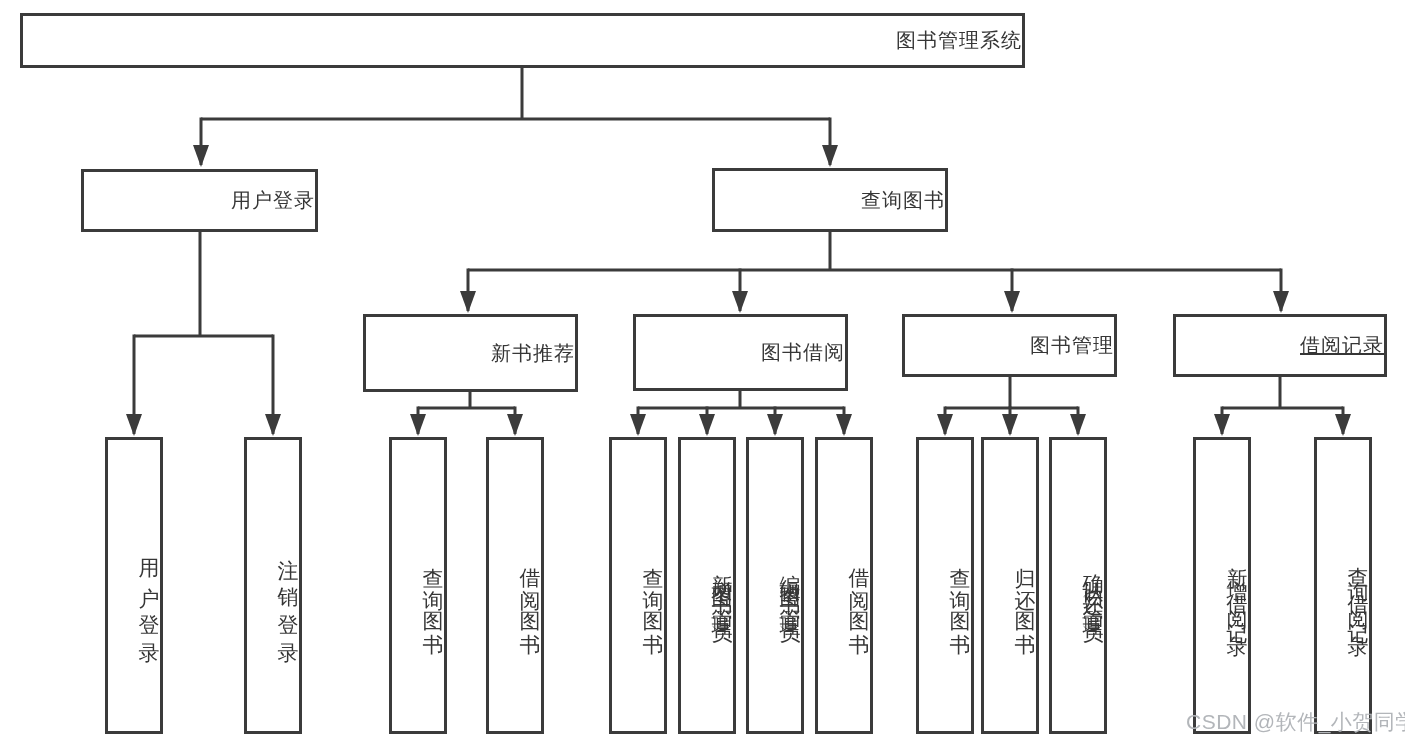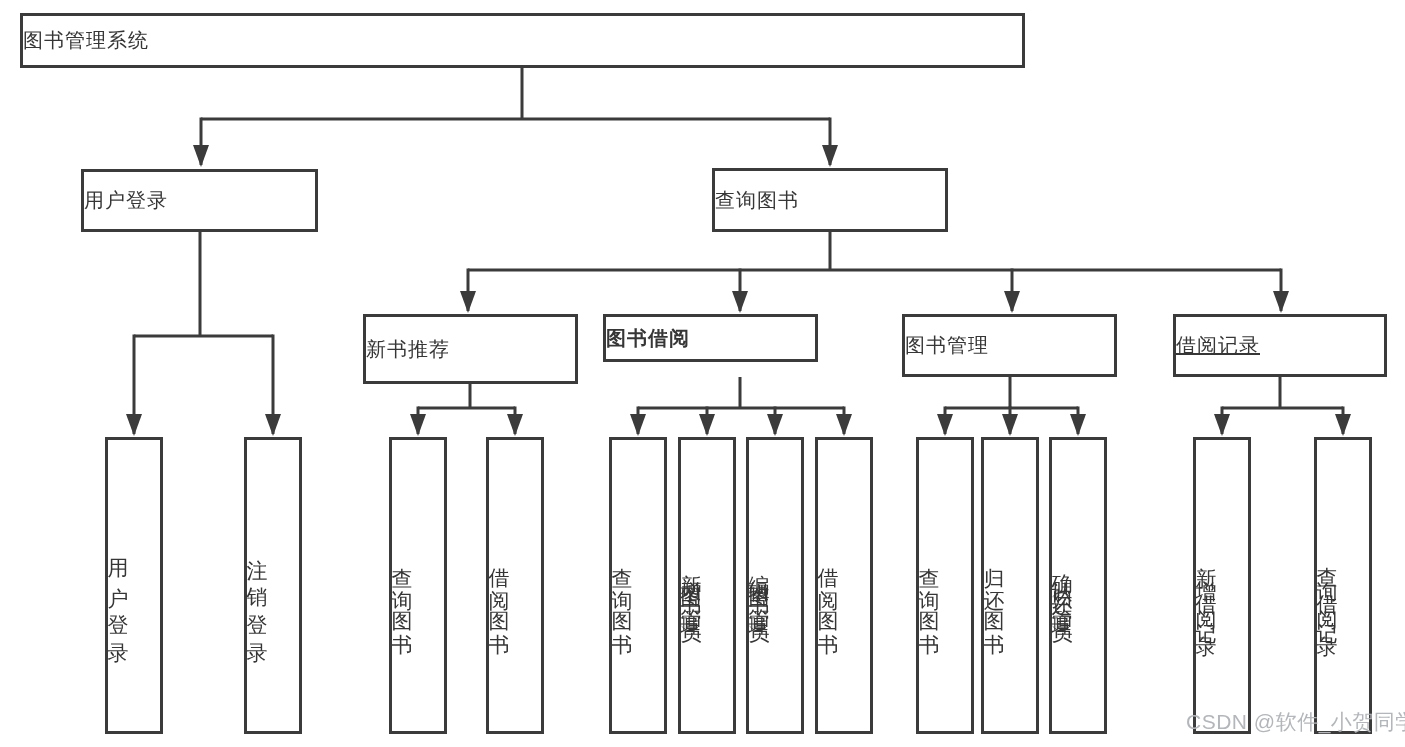--- a/index.html
+++ b/index.html
@@ -16,21 +16,21 @@
     left: 0; top: 0;
     width: 1405px; height: 747px;
   }
   .node {
     position: absolute;
     box-sizing: border-box;
     border: 3px solid #3b3b3b;
     background: #ffffff;
     display: flex;
     align-items: center;
-    justify-content: flex-start;
+    justify-content: flex-end;
     color: #363636;
   }
   .hbox { font-size: 20px; letter-spacing: 1px; }
   .vbox { font-size: 21px; }
   .vbox span {
     writing-mode: vertical-rl;
     text-orientation: mixed;
     line-height: 1;
     white-space: nowrap;
   }
@@ -100,24 +100,24 @@
     <span>图书管理系统</span>
   </div>
 
   <div class="node hbox" style="left:81px; top:169px; width:237px; height:63px;">
     <span>用户登录</span>
   </div>
   <div class="node hbox" style="left:712px; top:168px; width:236px; height:64px;">
     <span>查询图书</span>
   </div>
 
-  <div class="node hbox" style="left:363px; top:314px; width:215px; height:70px;">
+  <div class="node hbox" style="left:363px; top:314px; width:215px; height:78px;">
     <span>新书推荐</span>
   </div>
-  <div class="node hbox" style="left:603px; top:314px; width:215px; height:48px;font-weight:bold;">
+  <div class="node hbox" style="left:633px; top:314px; width:215px; height:77px;">
     <span>图书借阅</span>
   </div>
   <div class="node hbox" style="left:902px; top:314px; width:215px; height:63px;">
     <span>图书管理</span>
   </div>
   <div class="node hbox" style="left:1173px; top:314px; width:214px; height:63px;text-decoration:underline;">
     <span>借阅记录</span>
   </div>
 
   <div class="node vbox sp-a" style="left:105px; top:437px; width:58px; height:297px;">

